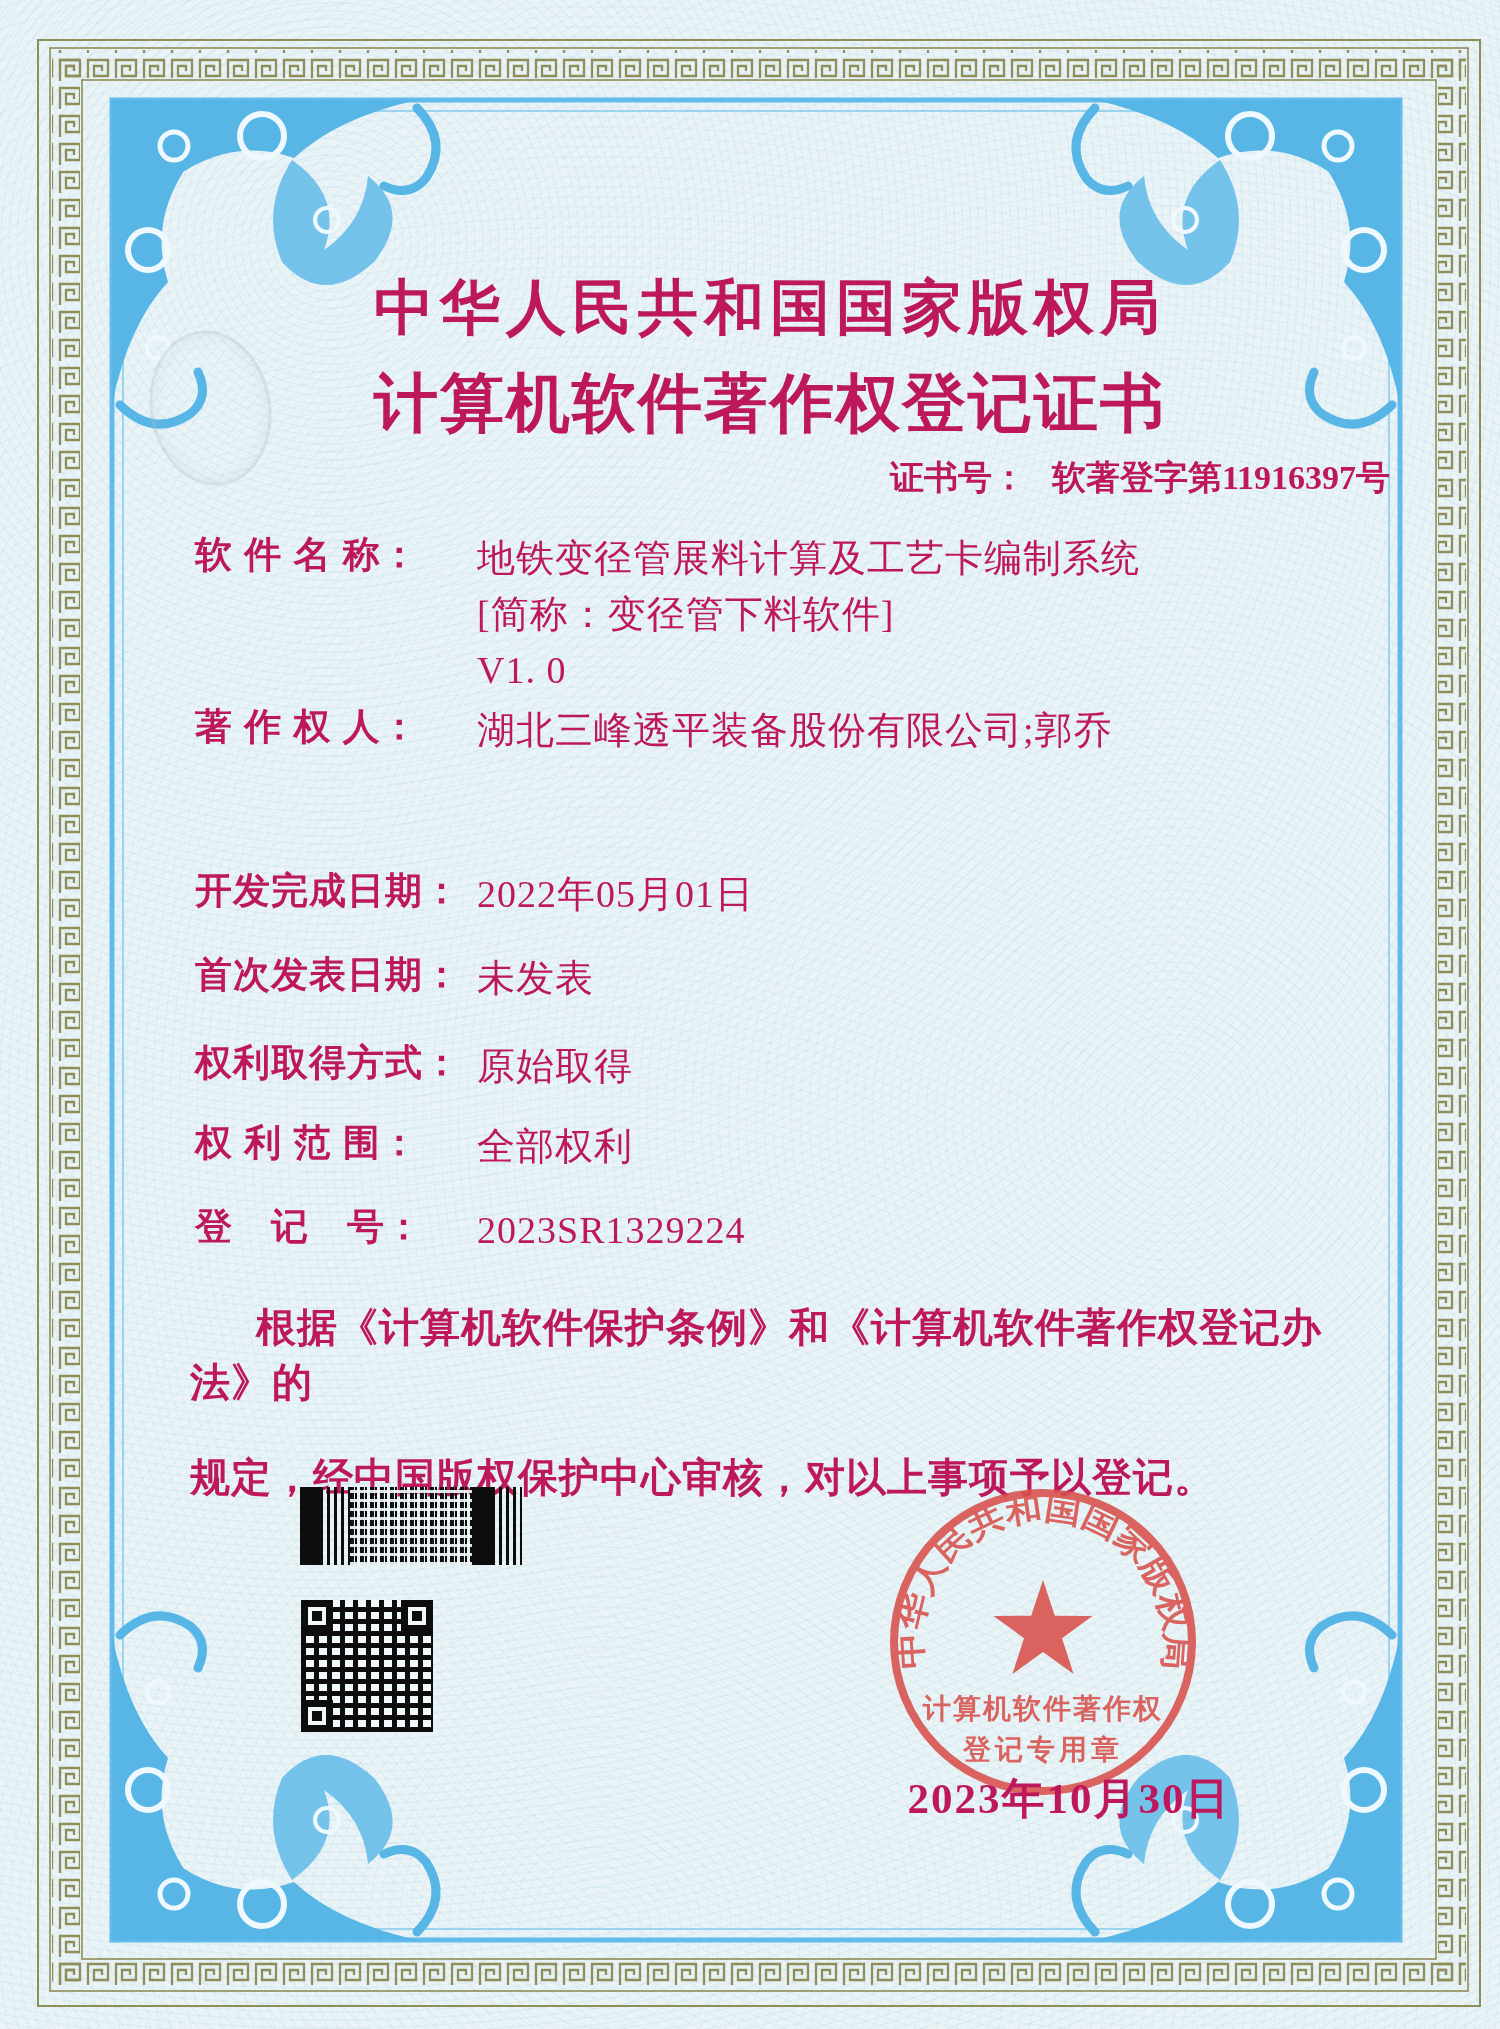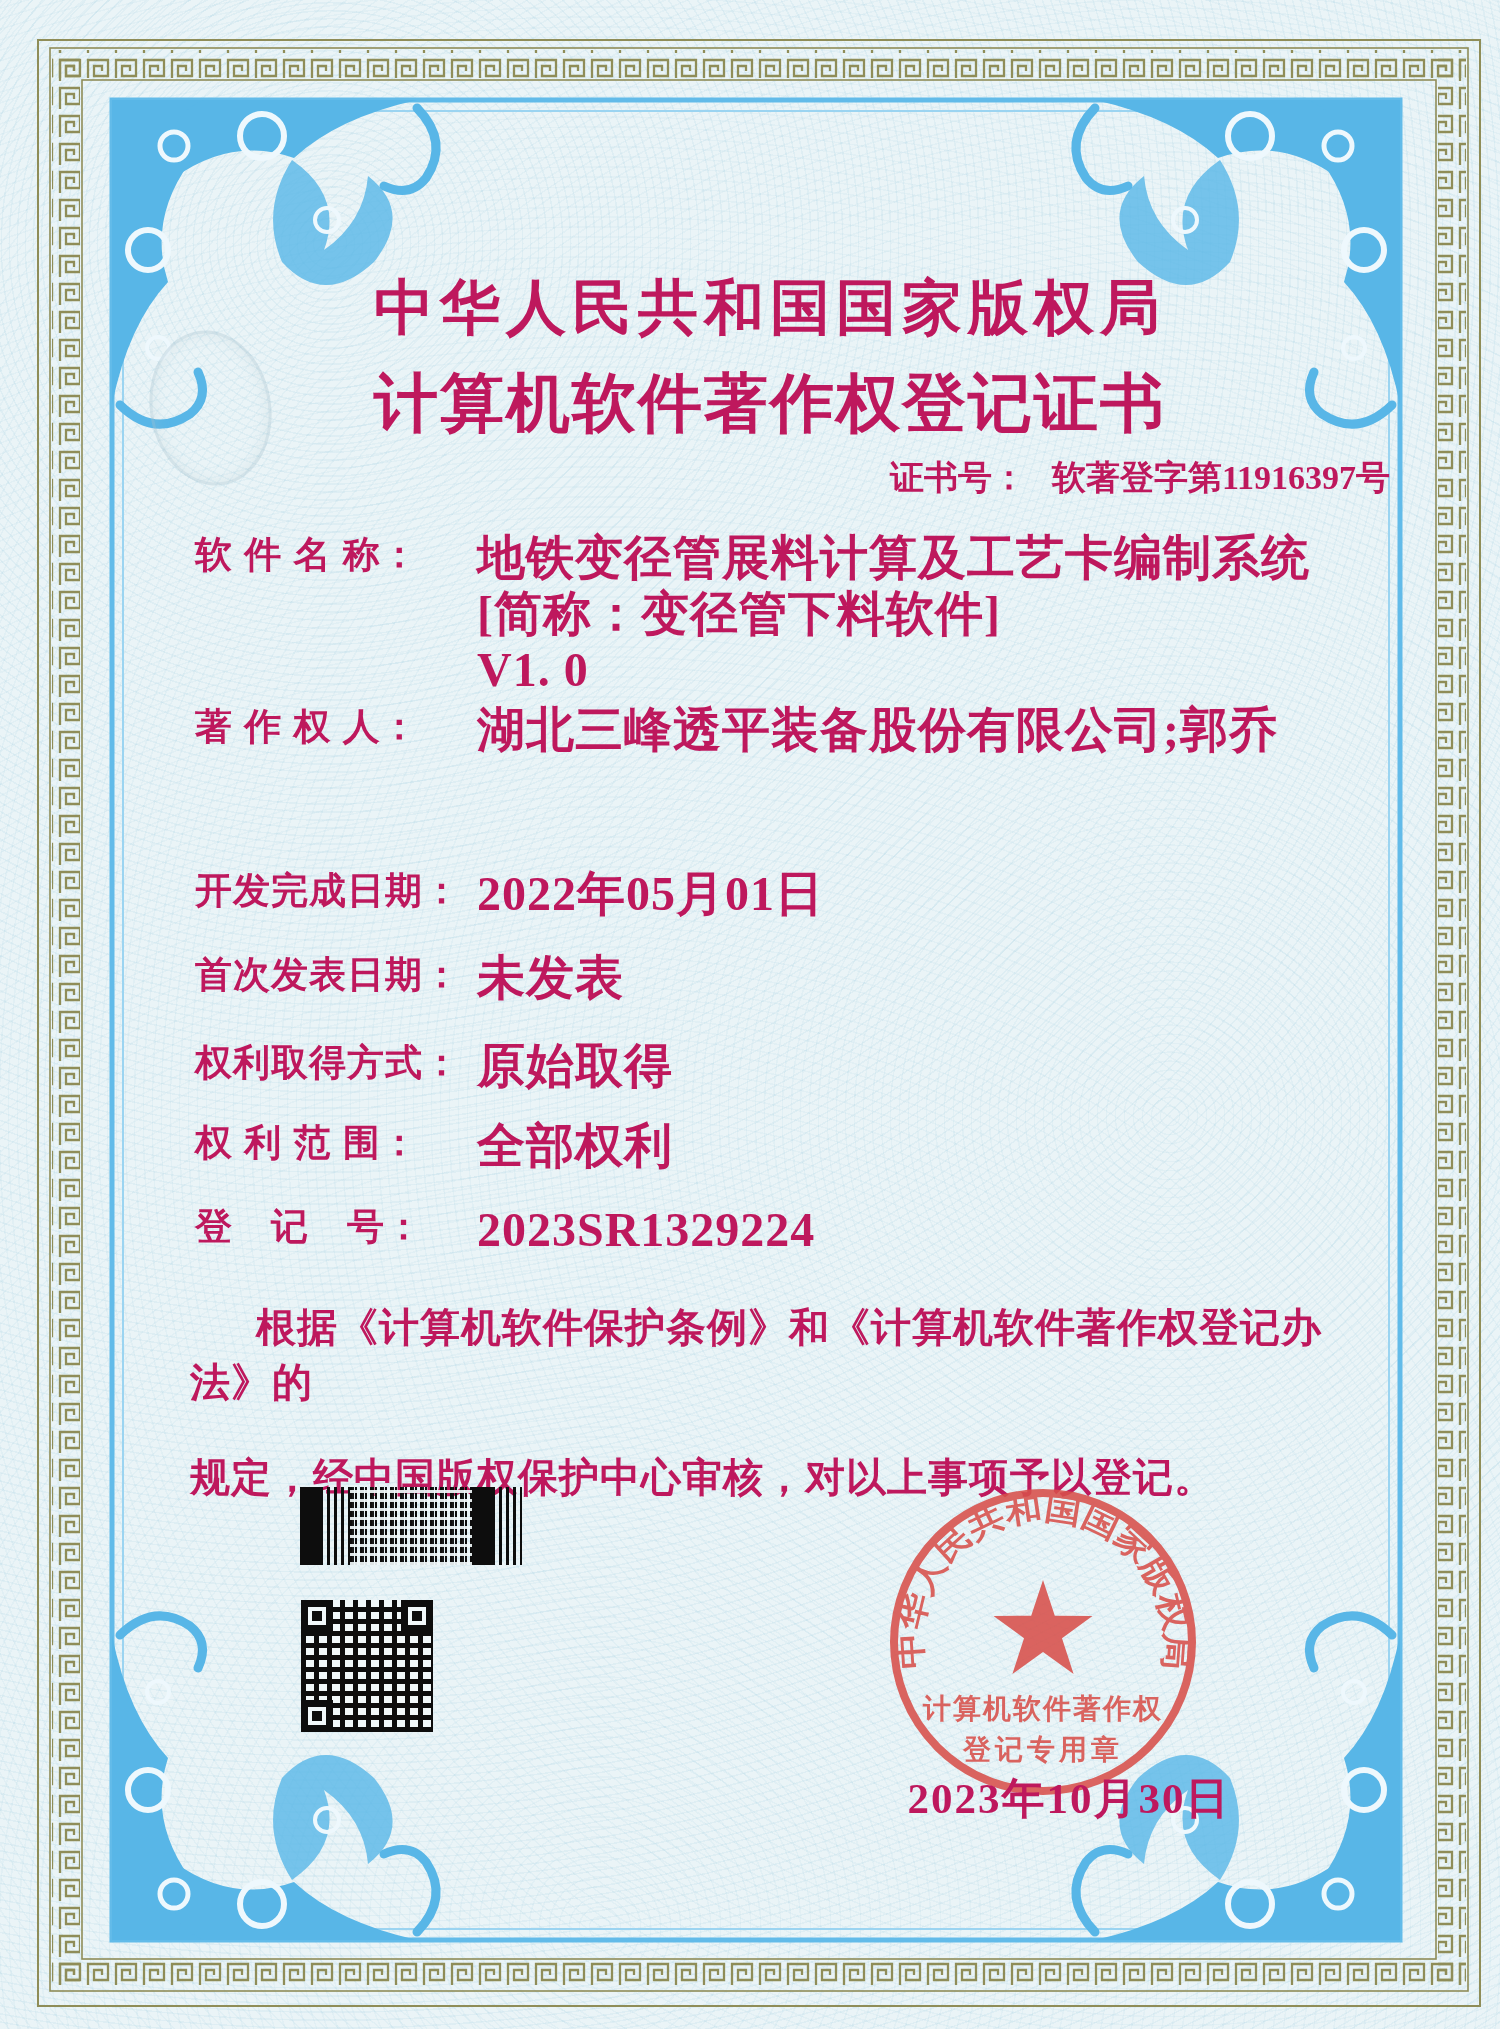--- a/index.html
+++ b/index.html
@@ -34,21 +34,21 @@
   .cert-no{
     position:absolute;left:890px;top:455px;width:480px;
     font-size:34px;font-weight:700;white-space:nowrap;
   }
   .cert-no .v{margin-left:26px;}
   .row{position:absolute;left:195px;display:flex;align-items:flex-start;}
   .flabel{
     width:282px;flex:0 0 282px;font-family:Liberation Sans, sans-serif;
     font-size:37px;font-weight:700;white-space:pre;letter-spacing:1px;
   }
-  .fvalue{font-size:48px;font-weight:700;letter-spacing:1px;}
+  .fvalue{font-size:38px;font-weight:400;letter-spacing:1px;}
   .fvalue div{line-height:56px;}
   .statement{
     position:absolute;left:190px;top:1300px;width:1180px;
     font-family:Liberation Serif, serif;font-size:40px;font-weight:700;
     letter-spacing:1px;
   }
   .statement .l1{text-indent:66px;margin-bottom:40px;}
   .barcode{
     position:absolute;left:300px;top:1487px;width:222px;height:78px;
     display:flex;

